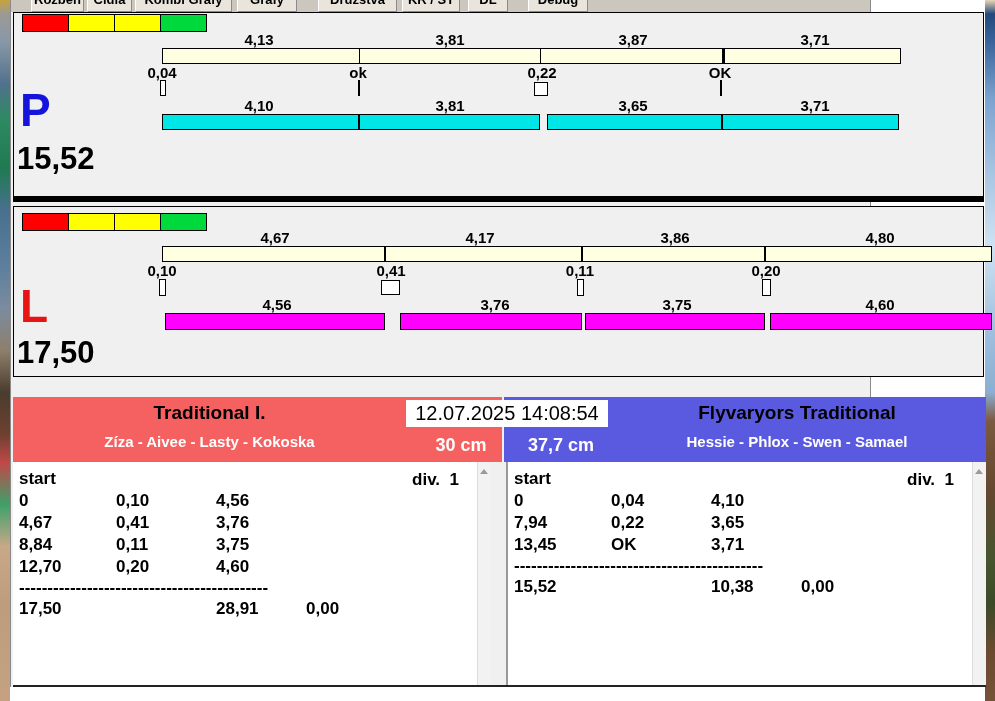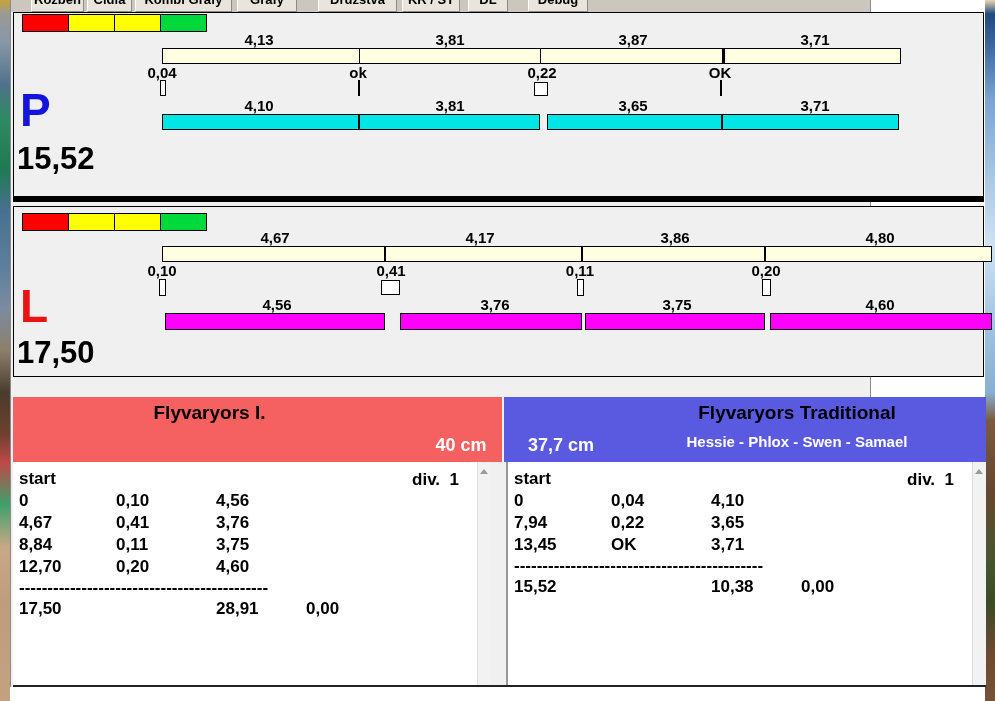--- a/index.html
+++ b/index.html
@@ -170,27 +170,29 @@
       <div class="mag" style="left:151px;top:106px;width:218px"></div>
       <div class="mag" style="left:386px;top:106px;width:180px"></div>
       <div class="mag" style="left:571px;top:106px;width:178px"></div>
       <div class="mag" style="left:756px;top:106px;width:220px"></div>
 
       <div class="letter" style="top:76px;color:#e81414">L</div>
       <div class="ptotal" style="top:130px">17,50</div>
     </div>
 
     <div class="hdr redh">
-      <div class="tname">Flyvaryors I.</div>
+      <div class="tname">Traditional I.</div>
+      <div class="tplayers">Zíza - Aivee - Lasty - Kokoska</div>
     </div>
     <div class="hdr blueh">
       <div class="tname">Flyvaryors Traditional</div>
       <div class="tplayers">Hessie - Phlox - Swen - Samael</div>
     </div>
-    <div class="cm" id="cm-left">40 cm</div>
+    <div class="tstamp">12.07.2025 14:08:54</div>
+    <div class="cm" id="cm-left">30 cm</div>
     <div class="cm" id="cm-right">37,7 cm</div>
 
     <div class="table ltable">
       <div class="divlab">div.  1</div>
       <div class="trow"><span>start</span></div>
       <div class="trow">
         <span class="c1">0</span><span class="c2">0,10</span><span class="c3">4,56</span>
       </div>
       <div class="trow">
         <span class="c1">4,67</span><span class="c2">0,41</span><span class="c3">3,76</span>

